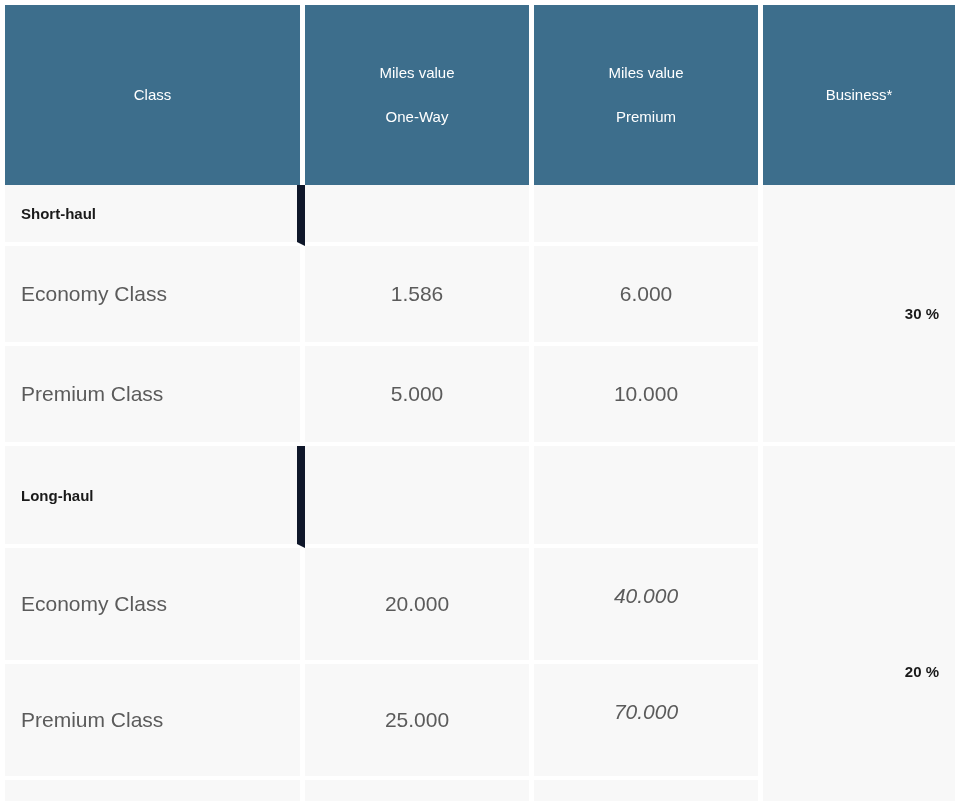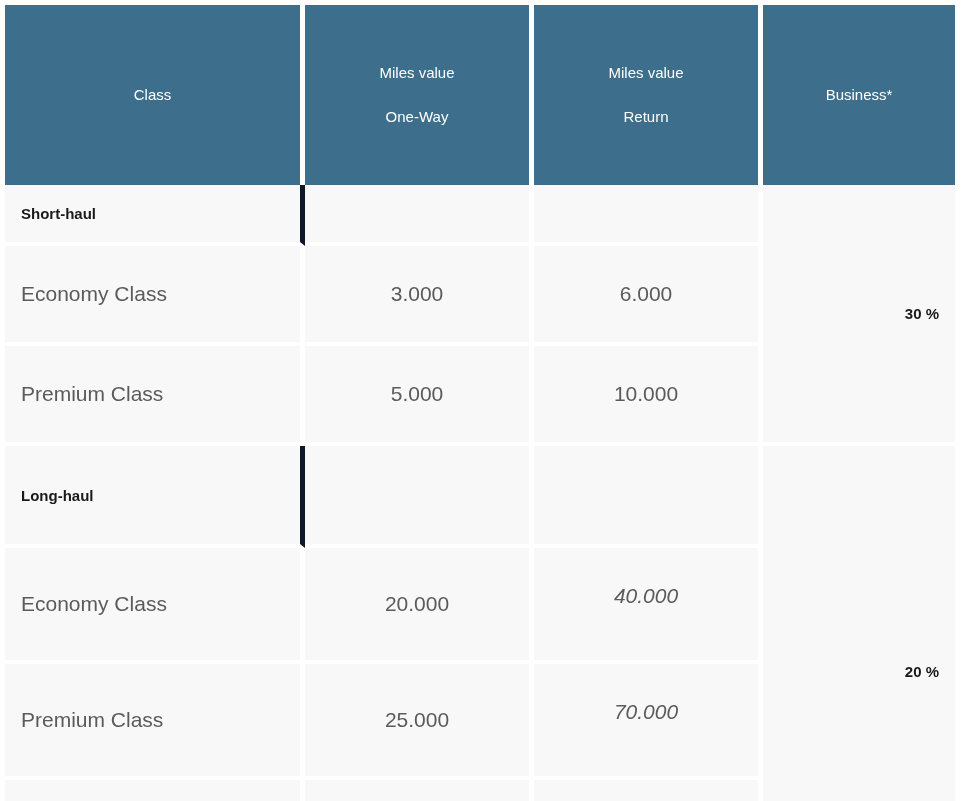--- a/index.html
+++ b/index.html
@@ -84,21 +84,21 @@
 
   .section-row td {
     height: 57px;
     color: #1a1a1a;
     font-weight: bold;
     font-size: 15px;
     border-right: none;
     vertical-align: middle;
   }
   .section-row td.section-title {
-    border-right: 5px solid #0f172a;
+    border-right: 8px solid #0f172a;
   }
   .section-row td.section-filler-a {
     border-right: 5px solid #ffffff;
   }
   .section-row td.section-filler-b {
     border-right: 5px solid #ffffff;
   }
 
   .section-row.tall td { height: 98px; vertical-align: middle; }
   .section-row.tall td.section-title { padding-top: 0; }
@@ -130,40 +130,40 @@
       <tr class="thead-row">
         <th>
           <span class="th-line">Class</span>
         </th>
         <th>
           <span class="th-line">Miles value</span>
           <span class="th-line spaced">One-Way</span>
         </th>
         <th>
           <span class="th-line">Miles value</span>
-          <span class="th-line spaced">Return</span>
+          <span class="th-line spaced">Premium</span>
         </th>
         <th class="last-col">
           <span class="th-line">Business*</span>
         </th>
       </tr>
     </thead>
 
     <tbody>
 
       <tr class="section-row">
         <td class="section-title">Short-haul</td>
         <td class="section-filler-a"></td>
         <td class="section-filler-b"></td>
         <td class="cell-discount last-col" rowspan="3">30 %</td>
       </tr>
 
       <tr class="data-row">
         <td class="cell-class">Economy Class</td>
-        <td class="cell-num">3.000</td>
+        <td class="cell-num">1.586</td>
         <td class="cell-num">6.000</td>
       </tr>
 
       <tr class="data-row">
         <td class="cell-class">Premium Class</td>
         <td class="cell-num">5.000</td>
         <td class="cell-num">10.000</td>
       </tr>
 
       <tr class="section-row tall">

